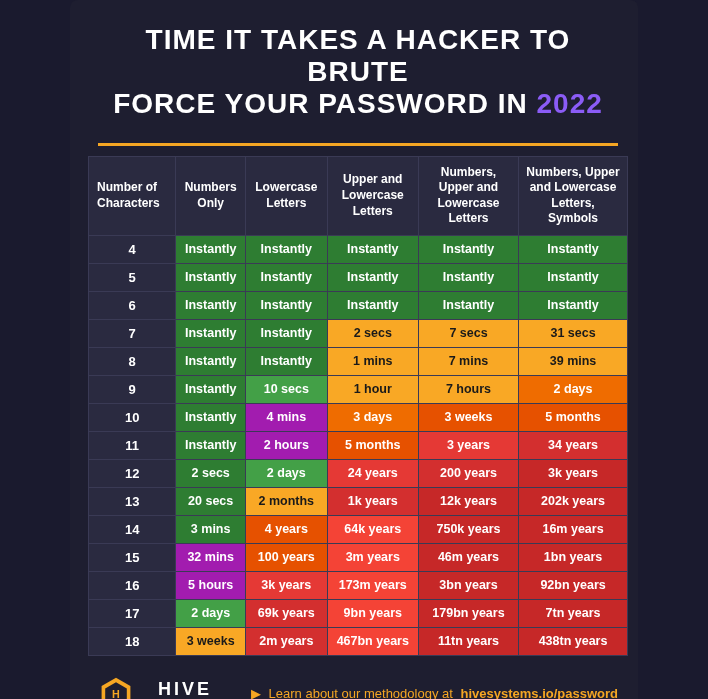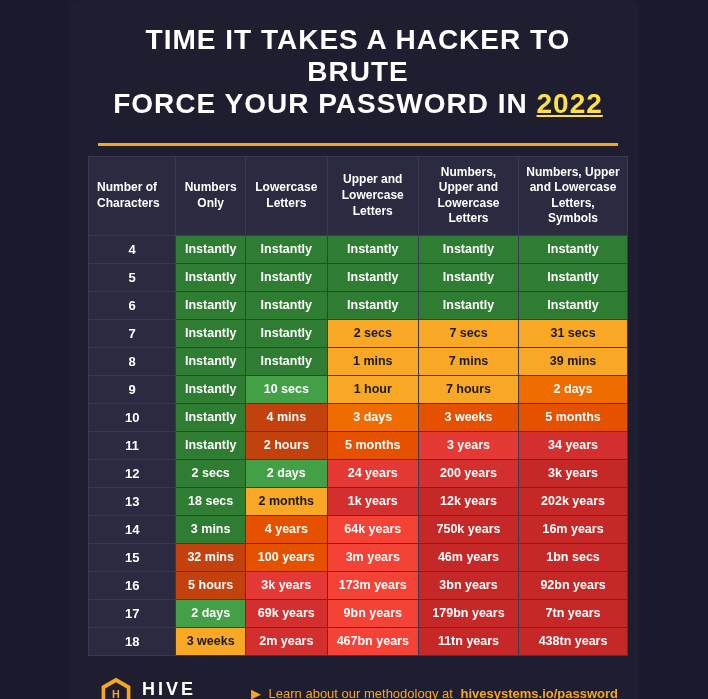--- a/index.html
+++ b/index.html
@@ -25,22 +25,21 @@
     }
     .header h1 {
       color: #ffffff;
       font-size: 28px;
       font-weight: 900;
       text-transform: uppercase;
       line-height: 1.15;
       letter-spacing: 1px;
     }
     .header h1 span.year {
-      color: #fde047;
-      text-decoration: underline;
+      color: #8b5cf6;
     }
     .gold-line {
       height: 3px;
       background: #f5a623;
       margin: 10px 20px;
     }
     .table-wrap {
       padding: 0 10px;
     }
     table {
@@ -96,38 +95,39 @@
     .logo-text {
       display: flex;
       flex-direction: column;
       line-height: 1;
     }
     .logo-text .hive {
       color: #ffffff;
       font-size: 18px;
       font-weight: 900;
       letter-spacing: 3px;
+      margin-left: 16px;
     }
     .logo-text .systems {
       color: #aaaacc;
       font-size: 9px;
       letter-spacing: 3px;
       text-transform: uppercase;
     }
     .footer-link {
       color: #ccccdd;
       font-size: 13px;
     }
     .footer-link span {
       color: #f5a623;
       margin-right: 4px;
     }
     
     .green-dark   { background: #2e7d32; }
-    .green-mid    { background: #c2410c; }
+    .green-mid    { background: #a21caf; }
     .green-light  { background: #43a047; margin-left: 6px; }
     .yellow       { background: #f9a825; color: #1a1a1a !important; }
     .orange       { background: #e65100; }
     .orange-mid   { background: #ef6c00; }
     .red-dark     { background: #c62828; }
     .red-mid      { background: #d32f2f; margin-top: 32px; }
     .red-light    { background: #e53935; }
     .red-bright   { background: #f44336; }
   </style>
 </head>
@@ -225,41 +225,41 @@
           <tr>
             <td>12</td>
             <td class="green-dark">2 secs</td>
             <td class="green-light">2 days</td>
             <td class="red-light">24 years</td>
             <td class="red-mid">200 years</td>
             <td class="red-dark">3k years</td>
           </tr>
           <tr>
             <td>13</td>
-            <td class="green-dark">18 secs</td>
+            <td class="green-dark">20 secs</td>
             <td class="yellow">2 months</td>
             <td class="red-mid">1k years</td>
             <td class="red-dark">12k years</td>
             <td class="red-dark">202k years</td>
           </tr>
           <tr>
             <td>14</td>
             <td class="green-dark">3 mins</td>
             <td class="orange">4 years</td>
             <td class="red-bright">64k years</td>
             <td class="red-dark">750k years</td>
             <td class="red-dark">16m years</td>
           </tr>
           <tr>
             <td>15</td>
             <td class="green-mid">32 mins</td>
             <td class="orange">100 years</td>
             <td class="red-bright">3m years</td>
             <td class="red-dark">46m years</td>
-            <td class="red-dark">1bn secs</td>
+            <td class="red-dark">1bn years</td>
           </tr>
           <tr>
             <td>16</td>
             <td class="green-mid">5 hours</td>
             <td class="red-light">3k years</td>
             <td class="red-bright">173m years</td>
             <td class="red-dark">3bn years</td>
             <td class="red-dark">92bn years</td>
           </tr>
           <tr>

